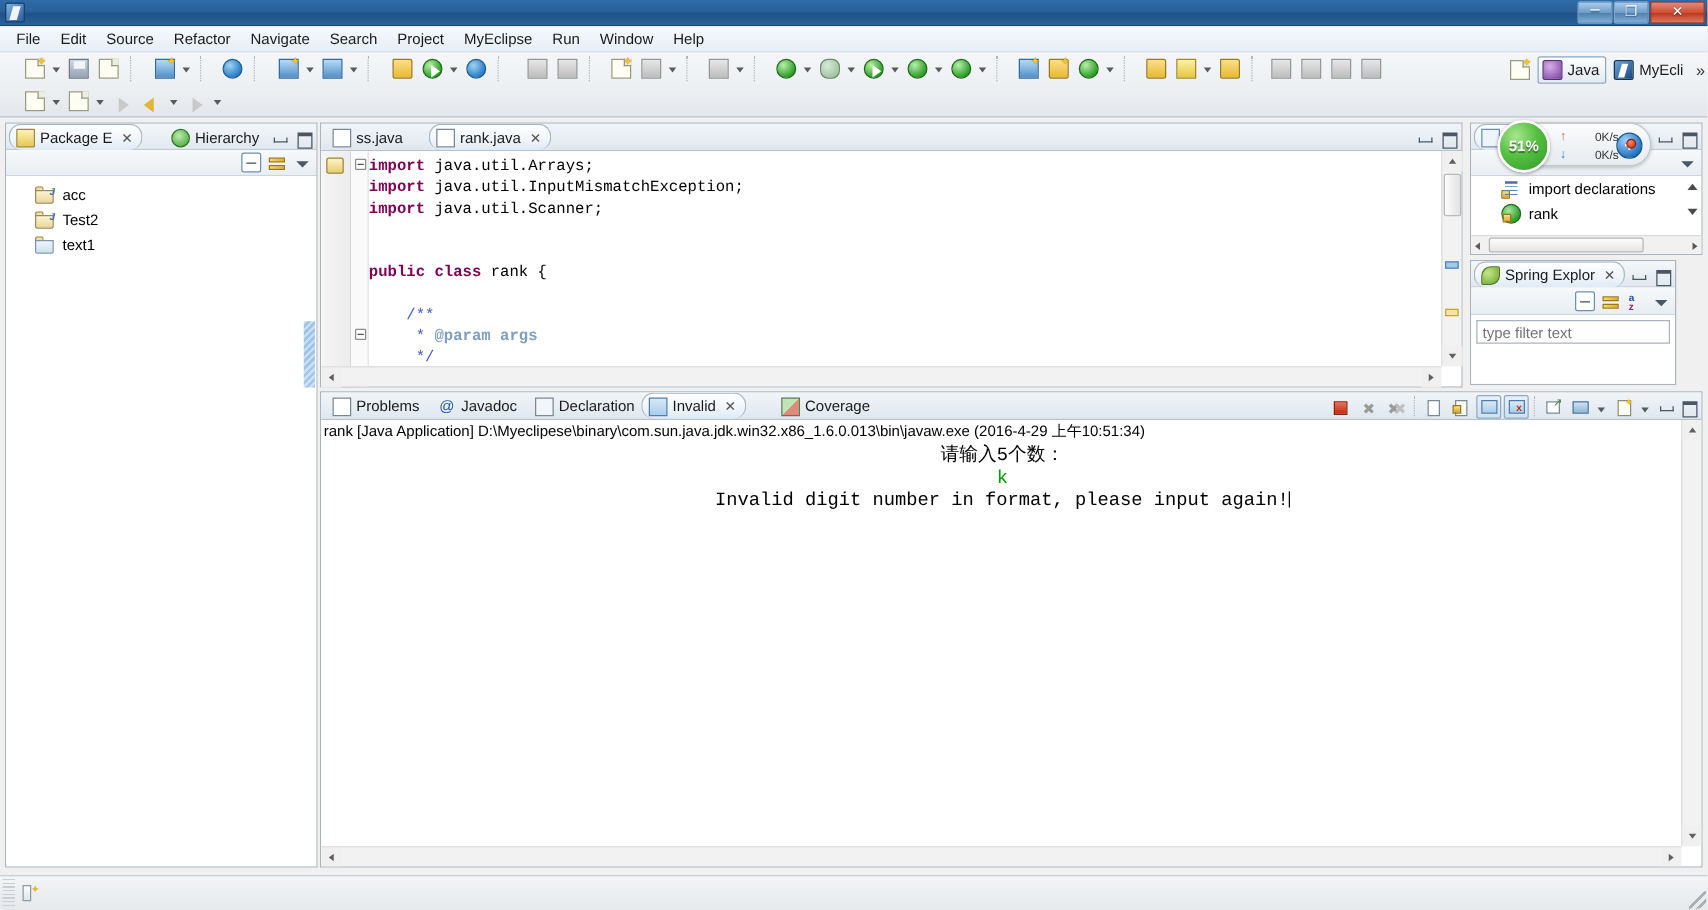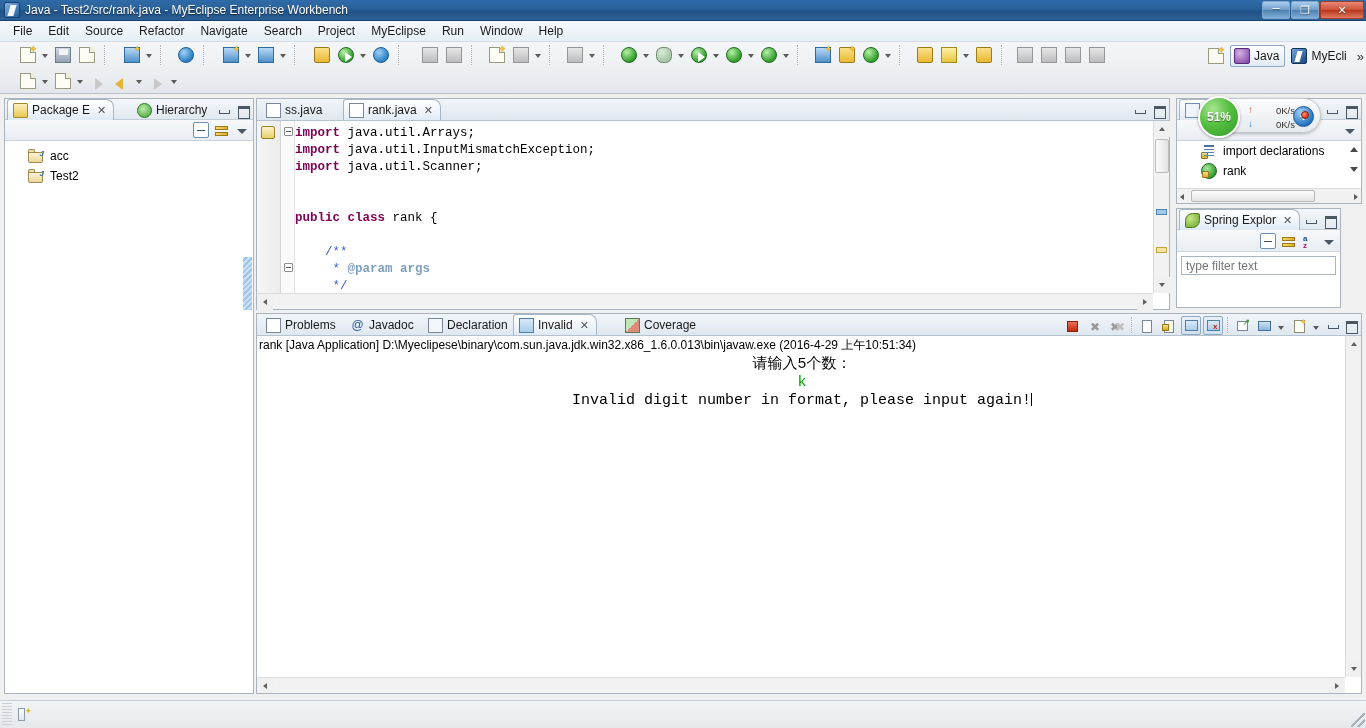--- a/index.html
+++ b/index.html
@@ -141,20 +141,21 @@
   
   .vtab {
     position: absolute; top: 0; height: 21px; display: flex; align-items: center;
     gap: 4px; padding: 0 7px 0 5px; font-size: 12px; white-space: nowrap;
     border: 1px solid transparent; border-bottom: none;
     border-radius: 3px 8px 0 0; color: #1a1a1a;
   }
   .vtab.active {
     background: linear-gradient(to bottom,#ffffff,#eef4fa 60%,#dfeaf5);
     border-color: #a7b6c5;
+    border-radius: 10px;
   }
   .tab-ic { width: 15px; height: 15px; position: relative; flex:none; }
   .tab-x { font-size: 11px; color: #555; margin-left: 3px; font-family: "Liberation Sans", sans-serif; }
 
   .panel-tools { position: absolute; right: 3px; top: 0; height: 21px; display: flex; align-items:center; gap: 3px; }
   .pt { width: 16px; height: 16px; position: relative; border: 1px solid transparent; border-radius: 2px; }
   .pt.minb::after { content:""; position:absolute; left:3px; bottom:3px; width:9px; height:3px;
     border:1px solid #4a5764; border-top:none; }
   .pt.maxb::after { content:""; position:absolute; left:3px; top:3px; width:10px; height:9px;
     border:1px solid #4a5764; border-top-width:3px; }
@@ -376,21 +377,20 @@
   }
   #console-resize-handle {
     position:absolute; left:256px; top:306px; width:1106px; height:5px;
   }
 </style>
 </head>
 <body>
 
 <div id="titlebar">
   <div class="tb-icon"></div>
-  <span class="tb-title">Java - Test2/src/rank.java - MyEclipse Enterprise Workbench</span>
   <div id="win-buttons">
     <div class="winbtn min">
         <span class="gl">–</span>
       </div>
     <div class="winbtn max">
         <span class="gl">❐</span>
       </div>
     <div class="winbtn close">
         <span class="gl">✕</span>
       </div>
@@ -627,20 +627,27 @@
       <span>acc</span>
     </div>
     <div class="tree-row">
       <span class="proj-ic">
           <i class="tabtop"></i>
           <i class="f"></i>
           <i class="j">J</i>
         </span>
       <span>Test2</span>
     </div>
+    <div class="tree-row">
+      <span class="proj-ic open">
+          <i class="tabtop"></i>
+          <i class="f"></i>
+        </span>
+      <span>text1</span>
+    </div>
   </div>
 </div>
 
 <div class="panel" id="editor">
   <div id="editor-tabbar">
     <div class="vtab" style="left:3px">
       <span class="tab-ic" style="background:#fff;border:1px solid #7a8795"></span>
       <span>ss.java</span>
     </div>
     <div class="vtab active" style="left:86px">

